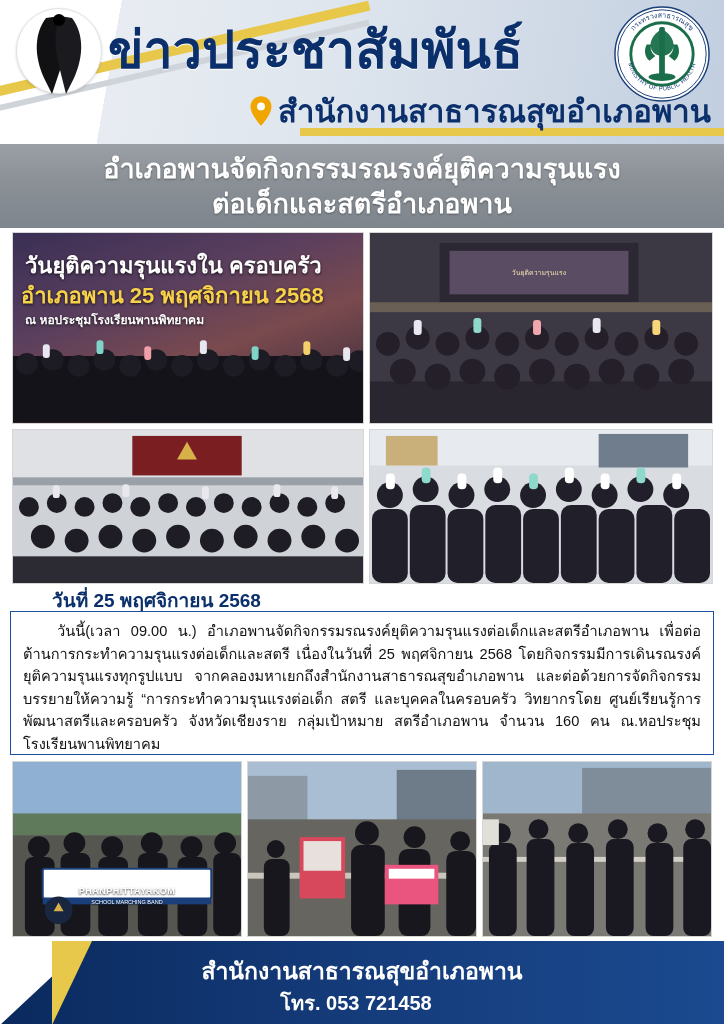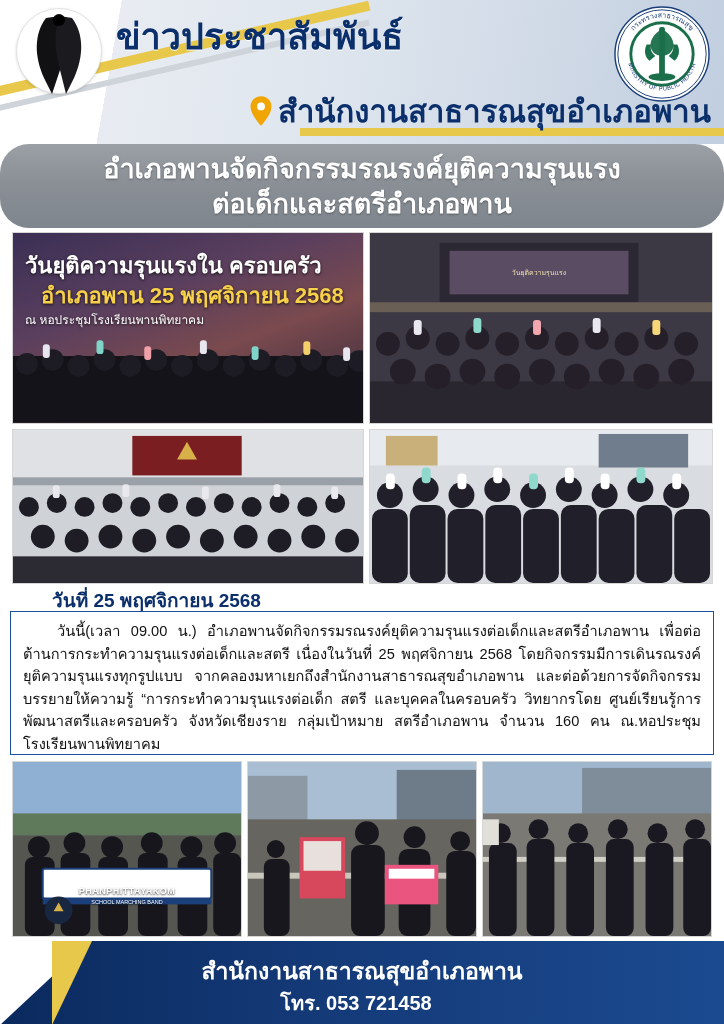--- a/index.html
+++ b/index.html
@@ -60,22 +60,22 @@
     width: 86px; height: 86px;
     border-radius: 50%;
     background: #ffffff;
     border: 1px solid #e3e3e3;
     box-shadow: 0 1px 3px rgba(0,0,0,0.15);
     z-index: 5;
   }
   .ribbon-svg { position: absolute; left: 16px; top: 4px; z-index: 6; }
   .header-title {
     position: absolute;
-    left: 116px; top: 8px;
-    font-size: 36px;
+    left: 108px; top: 8px;
+    font-size: 52px;
     font-weight: bold;
     color: #0b2f6b;
     letter-spacing: 0px;
     text-shadow: 0 1px 0 #ffffff;
     z-index: 4;
   }
   .header-sub-wrap {
     position: absolute;
     left: 250px; top: 86px;
     display: flex;
@@ -100,21 +100,20 @@
   .title-band {
     position: relative;
     width: 724px;
     height: 84px;
     background: linear-gradient(180deg, #9aa0a6 0%, #8a9096 45%, #7e858c 100%);
     display: flex;
     flex-direction: column;
     align-items: center;
     justify-content: center;
     padding-top: 2px;
-    border-radius: 29px;
   }
   .title-line {
     color: #ffffff;
     font-size: 27px;
     font-weight: bold;
     line-height: 1.28;
     text-align: center;
     text-shadow: 0 1px 2px rgba(0,0,0,0.35);
   }
 
@@ -140,22 +139,22 @@
     color: #fff;
     font-weight: bold;
     text-shadow: 0 1px 3px rgba(0,0,0,0.8);
     z-index: 3;
     line-height: 1.18;
   }
 
   
   .p1 { background: linear-gradient(160deg, #3a2f55 0%, #5b3f5e 35%, #7a4a4e 60%, #2e2638 100%); text-align: right; }
   .p1 .cap-a { left: 12px; top: 20px; font-size: 22px; color: #ffffff; }
-  .p1 .cap-b { left: 28px; top: 50px; font-size: 22px; color: #f7d14a; }
-  .p1 .cap-c { left: 12px; top: 80px; font-size: 12px; color: #ffffff; font-weight: normal; }
+  .p1 .cap-b { left: 8px; top: 50px; font-size: 22px; color: #f7d14a; }
+  .p1 .cap-c { left: 12px; top: 80px; font-size: 12px; color: #ffffff; font-weight: bold; }
   .crowd {
     position: absolute; left: 0; bottom: 0; width: 100%; height: 62%;
   }
 
   
   .p2 { background: linear-gradient(180deg, #4a4550 0%, #6a6068 40%, #3a3640 100%); }
   
   .p3 { background: linear-gradient(180deg, #cfd2d6 0%, #9aa0a8 40%, #4a4750 100%); }
   
   .p4 { background: linear-gradient(180deg, #dfe2e6 0%, #b9bec6 35%, #3c3a44 100%); }

